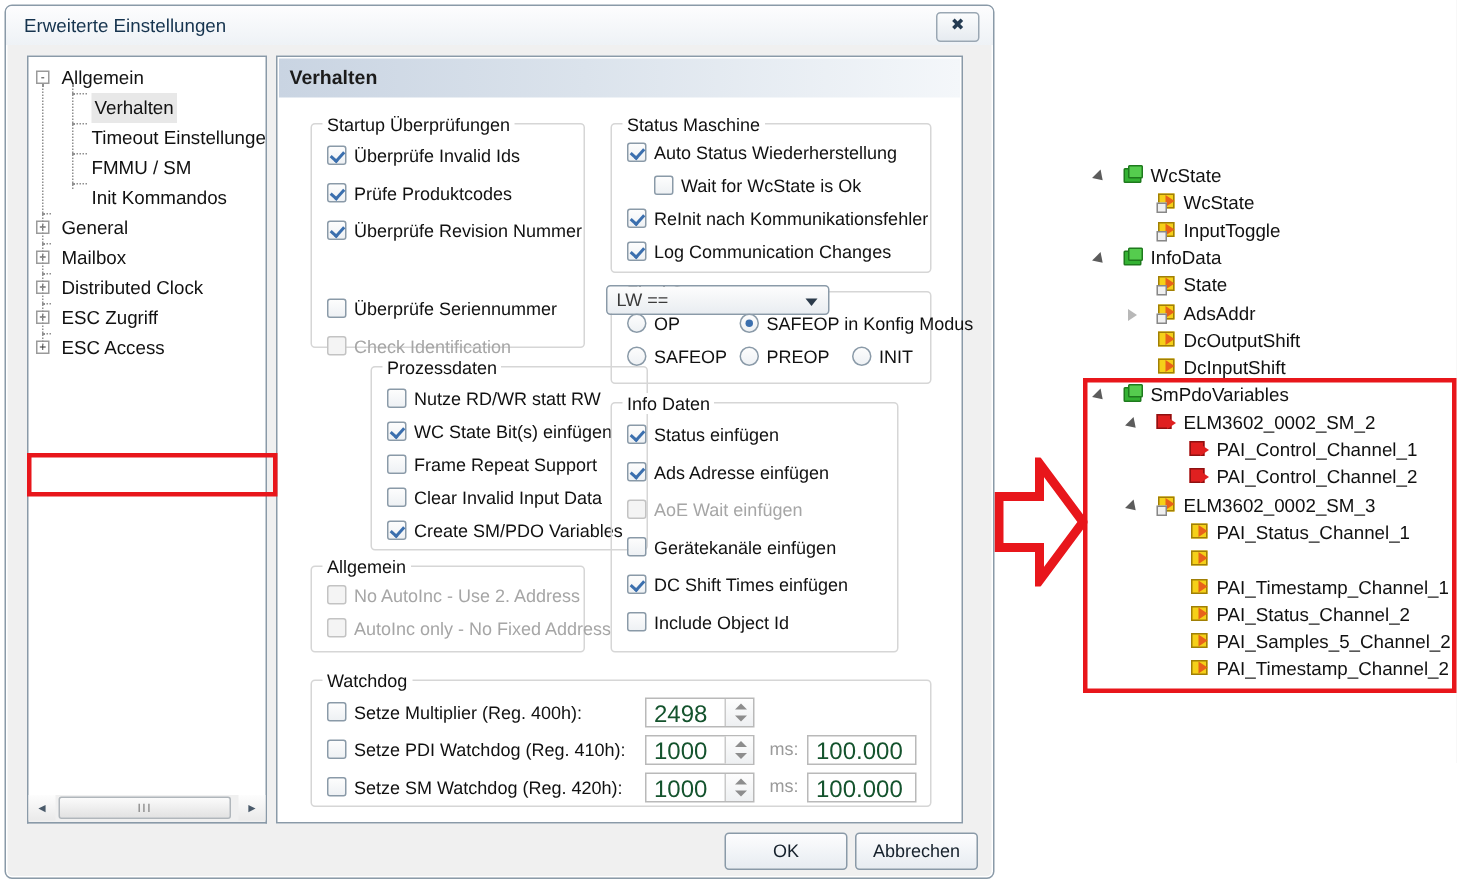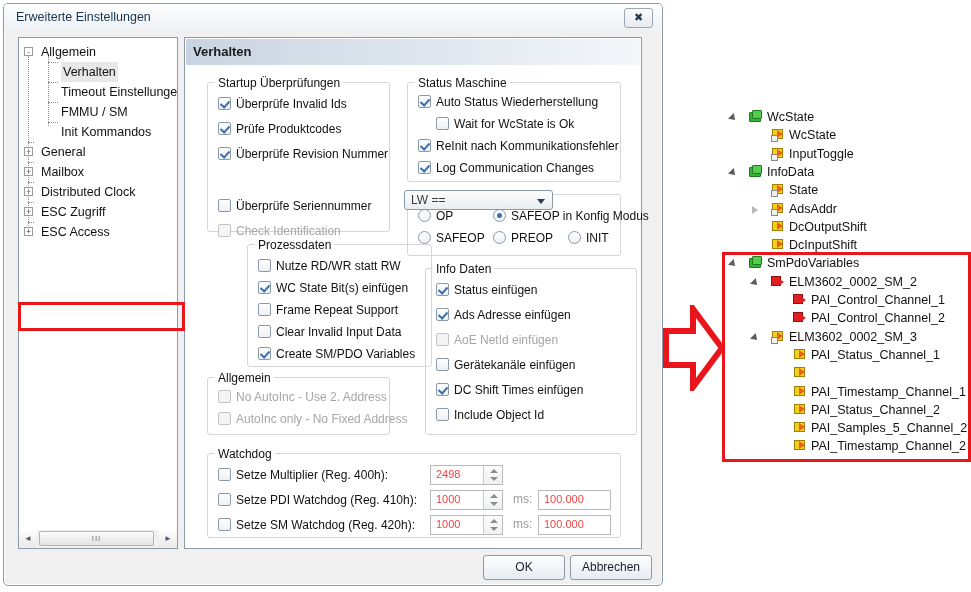--- a/index.html
+++ b/index.html
@@ -119,21 +119,21 @@
   }
   #combo .v{position:absolute;left:6px;top:2px;font-size:12px;color:#3a3a3a;}
   #combo .arr{
     position:absolute;right:7px;top:8px;width:0;height:0;
     border-left:4px solid transparent;border-right:4px solid transparent;border-top:5px solid #2b3b4b;
   }
   
   .numfield{
     position:absolute;height:20px;border:1px solid #b9b9b9;background:#fff;box-sizing:border-box;
   }
-  .numfield .val{position:absolute;left:5px;top:2px;font-size:11px;color:#ef4444;}
+  .numfield .val{position:absolute;left:5px;top:2px;font-size:16px;color:#14532d;}
   .spin{
     position:absolute;right:0;top:0;width:18px;height:18px;border-left:1px solid #c9c9c9;
     background:linear-gradient(#fdfdfd,#eef0f2);cursor:pointer;
   }
   .spin .up,.spin .dn{position:absolute;left:6px;width:0;height:0;
     border-left:4px solid transparent;border-right:4px solid transparent;}
   .spin .up{top:3px;border-bottom:4px solid #8d8d8d;}
   .spin .dn{bottom:3px;border-top:4px solid #8d8d8d;}
   .mslabel{position:absolute;font-size:12px;color:#9a9a9a;}
   
@@ -355,33 +355,33 @@
         <div class="rad-row" style="left: 85px; top: 34px;">
           <div class="rbox"></div>
           <div class="t">PREOP</div>
         </div>
         <div class="rad-row" style="left: 160px; top: 34px;">
           <div class="rbox"></div>
           <div class="t">INIT</div>
         </div>
       </div>
 
-    <div class="grp" id="grp-info" style="left:240px;top:230px;width:212px;height:167px;">
+    <div class="grp" id="grp-info" style="left:222px;top:230px;width:192px;height:167px;">
       <div class="cap">Info Daten</div>
     <div class="cb-row" style="left: 10px; top: 12px;">
           <div class="cbox checked"></div>
           <div class="t">Status einfügen</div>
         </div>
         <div class="cb-row" style="left: 10px; top: 37px;">
           <div class="cbox checked"></div>
           <div class="t">Ads Adresse einfügen</div>
         </div>
         <div class="cb-row dis" style="left: 10px; top: 62px;">
           <div class="cbox dis"></div>
-          <div class="t">AoE NetId einfügen</div>
+          <div class="t">AoE Wait einfügen</div>
         </div>
         <div class="cb-row" style="left: 10px; top: 87px;">
           <div class="cbox"></div>
           <div class="t">Gerätekanäle einfügen</div>
         </div>
         <div class="cb-row" style="left: 10px; top: 112px;">
           <div class="cbox checked"></div>
           <div class="t">DC Shift Times einfügen</div>
         </div>
         <div class="cb-row" style="left: 10px; top: 137px;">

